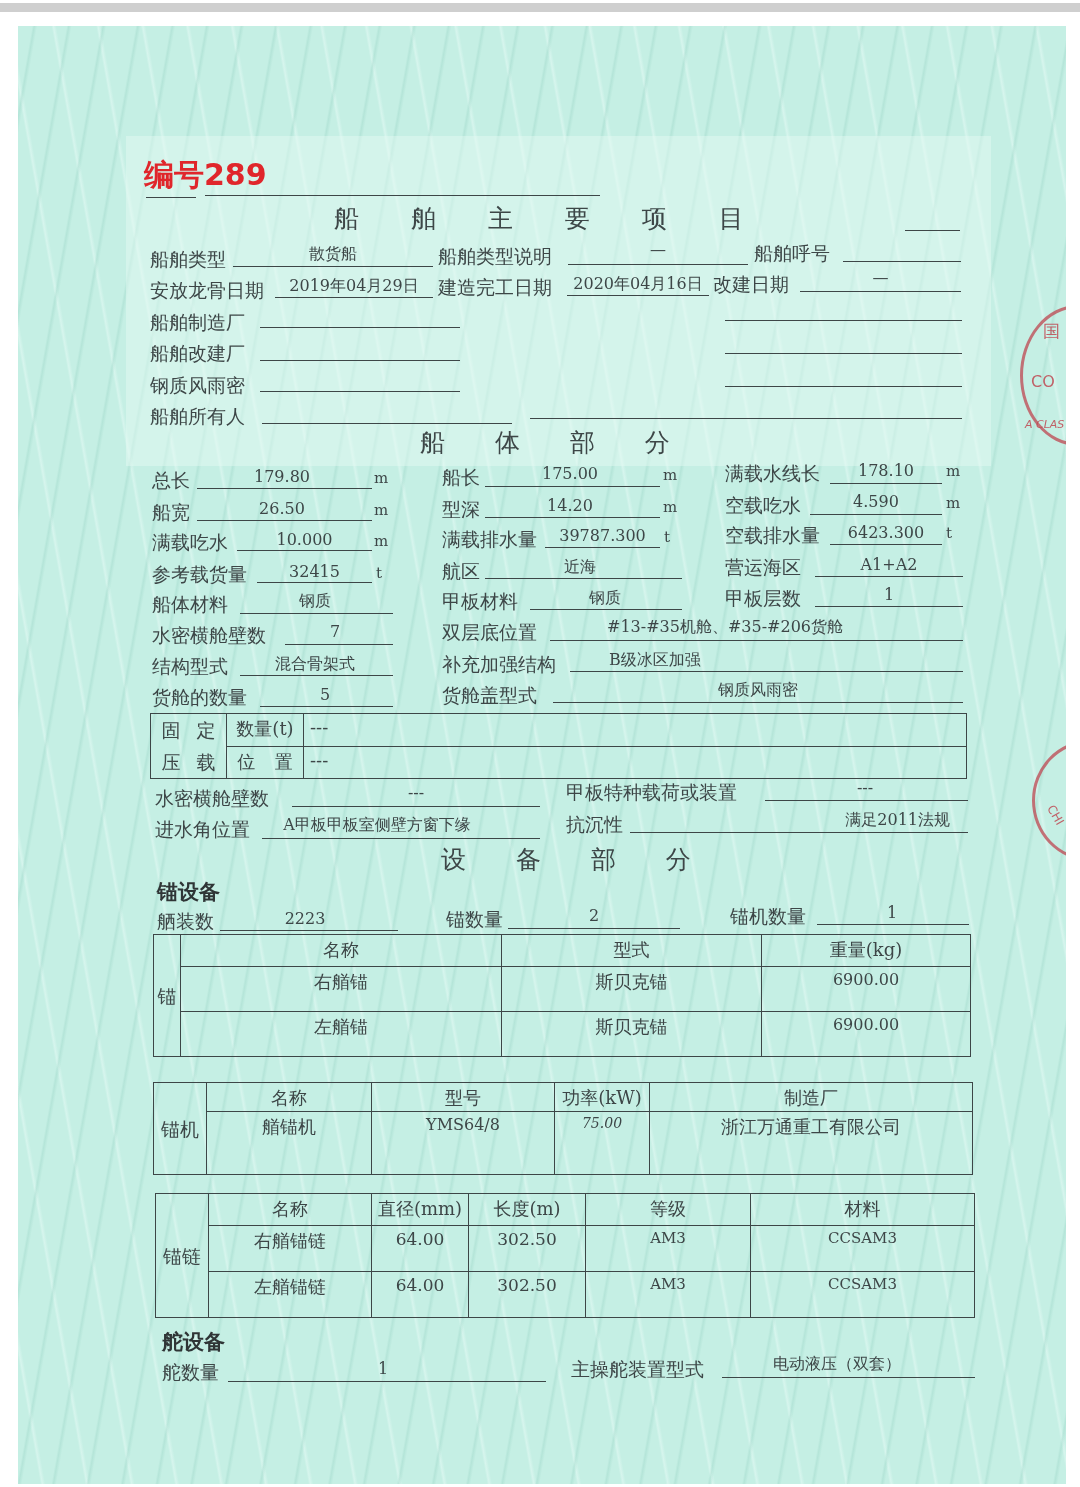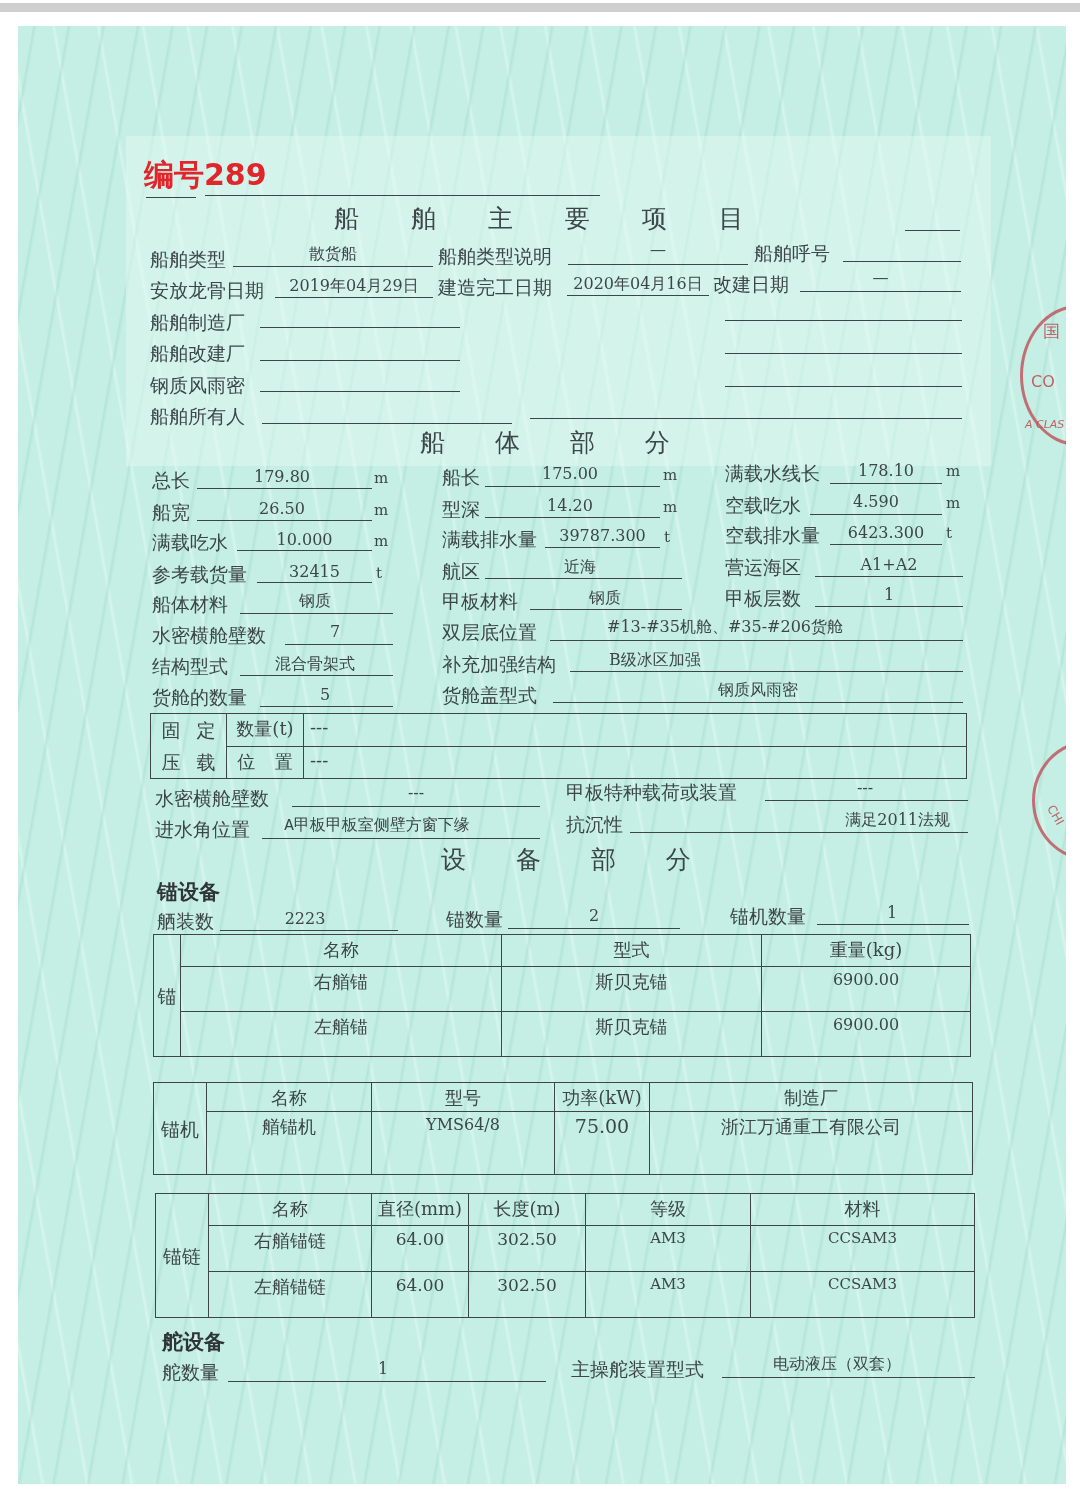--- a/index.html
+++ b/index.html
@@ -199,21 +199,21 @@
 
 <div class="abs lbl" style="left:155px;top:786px;">水密横舱壁数</div>
 <div class="line" style="left:292px;top:806px;width:248px;"></div>
 <div class="abs val" style="left:292px;top:783px;width:248px;">---</div>
 <div class="abs lbl" style="left:566px;top:780px;">甲板特种载荷或装置</div>
 <div class="line" style="left:765px;top:800px;width:203px;"></div>
 <div class="abs val" style="left:765px;top:778px;width:200px;">---</div>
 
 <div class="abs lbl" style="left:155px;top:817px;">进水角位置</div>
 <div class="line" style="left:262px;top:838px;width:278px;"></div>
-<div class="abs val" style="left:262px;top:815px;width:230px;font-family:Liberation Mono, monospace;">A甲板甲板室侧壁方窗下缘</div>
+<div class="abs val" style="left:262px;top:815px;width:230px;">A甲板甲板室侧壁方窗下缘</div>
 <div class="abs lbl" style="left:566px;top:812px;">抗沉性</div>
 <div class="line" style="left:630px;top:832px;width:338px;"></div>
 <div class="abs val" style="left:630px;top:810px;width:320px;text-align:right;">满足2011法规</div>
 
 <div class="abs sect" style="left:425px;top:843px;word-spacing:38px;letter-spacing:2px;margin-left:16px;">设 备 部 分</div>
 
 <div class="abs bold" style="left:157px;top:878px;">锚设备</div>
 <div class="abs lbl" style="left:157px;top:909px;font-family:Liberation Mono, monospace;">舾装数</div>
 <div class="line" style="left:220px;top:930px;width:178px;"></div>
 <div class="abs val" style="left:220px;top:909px;width:170px;">2223</div>
@@ -250,21 +250,21 @@
       <tr style="height:29px;">
     <td class="side" rowspan="2" style="width:48px;">锚机</td>
     <td style="width:160px;">名称</td>
     <td style="width:178px;">型号</td>
     <td style="width:90px;margin-left:36px;">功率(kW)</td>
     <td>制造厂</td>
   </tr>
   <tr style="height:63px;">
     <td>艏锚机</td>
     <td style="font-size:16px;">YMS64/8</td>
-    <td style="font-size:19px;">75.00</td>
+    <td style="font-size:14px;font-style:italic;">75.00</td>
     <td>浙江万通重工有限公司</td>
   </tr>
 </tbody>
   </table>
 
 <table class="grid" style="left:155px;top:1193px;width:820px;">
   <tbody>
       <tr style="height:32px;">
     <td class="side" rowspan="3" style="width:48px;">锚链</td>
     <td style="width:158px;">名称</td>

